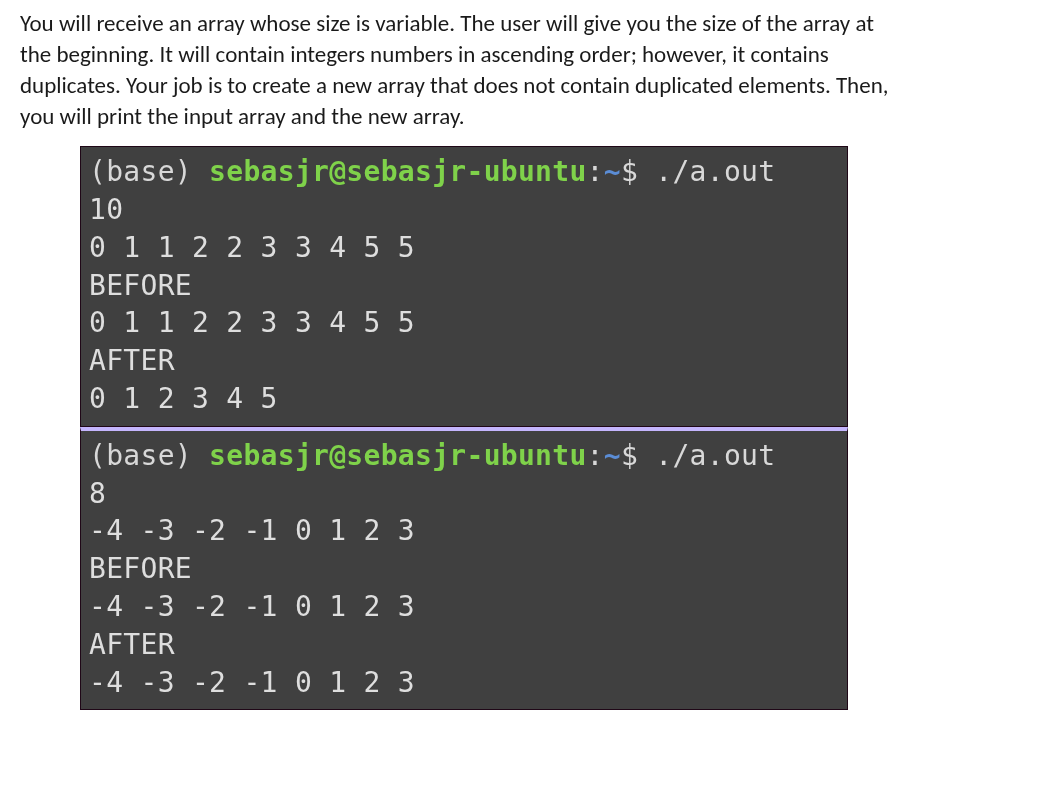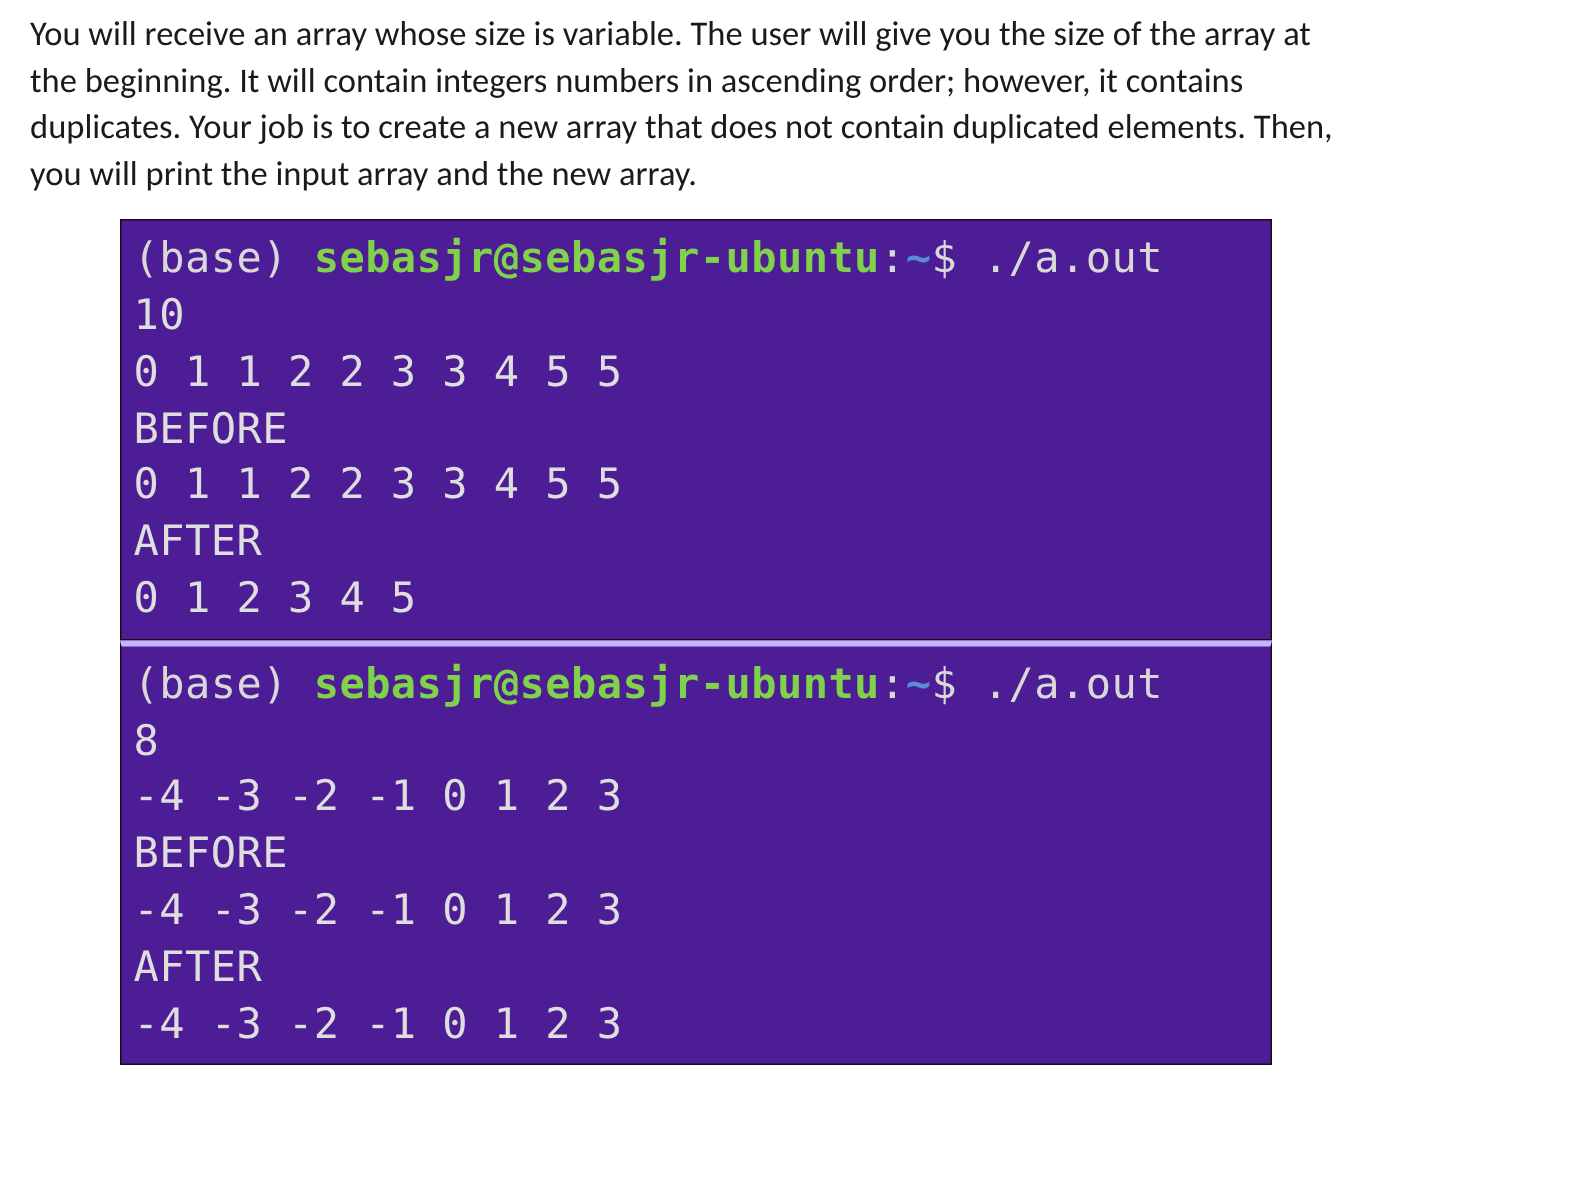--- a/index.html
+++ b/index.html
@@ -17,21 +17,21 @@
   }
   .problem {
     font-size: 23px;
     line-height: 1.35;
     margin-bottom: 14px;
   }
   .terminal-wrap {
     padding: 0 60px;
   }
   .terminal {
-    background: #4c1d95;
+    background: #404040;
     color: #dedede;
     font-family: "DejaVu Sans Mono", "Ubuntu Mono", Consolas, monospace;
     font-size: 28px;
     line-height: 1.35;
     padding: 6px 8px 8px 8px;
     border: 1px solid #1f0717;
     white-space: pre;
     letter-spacing: 0.3px;
   }
   .terminal + .terminal {

